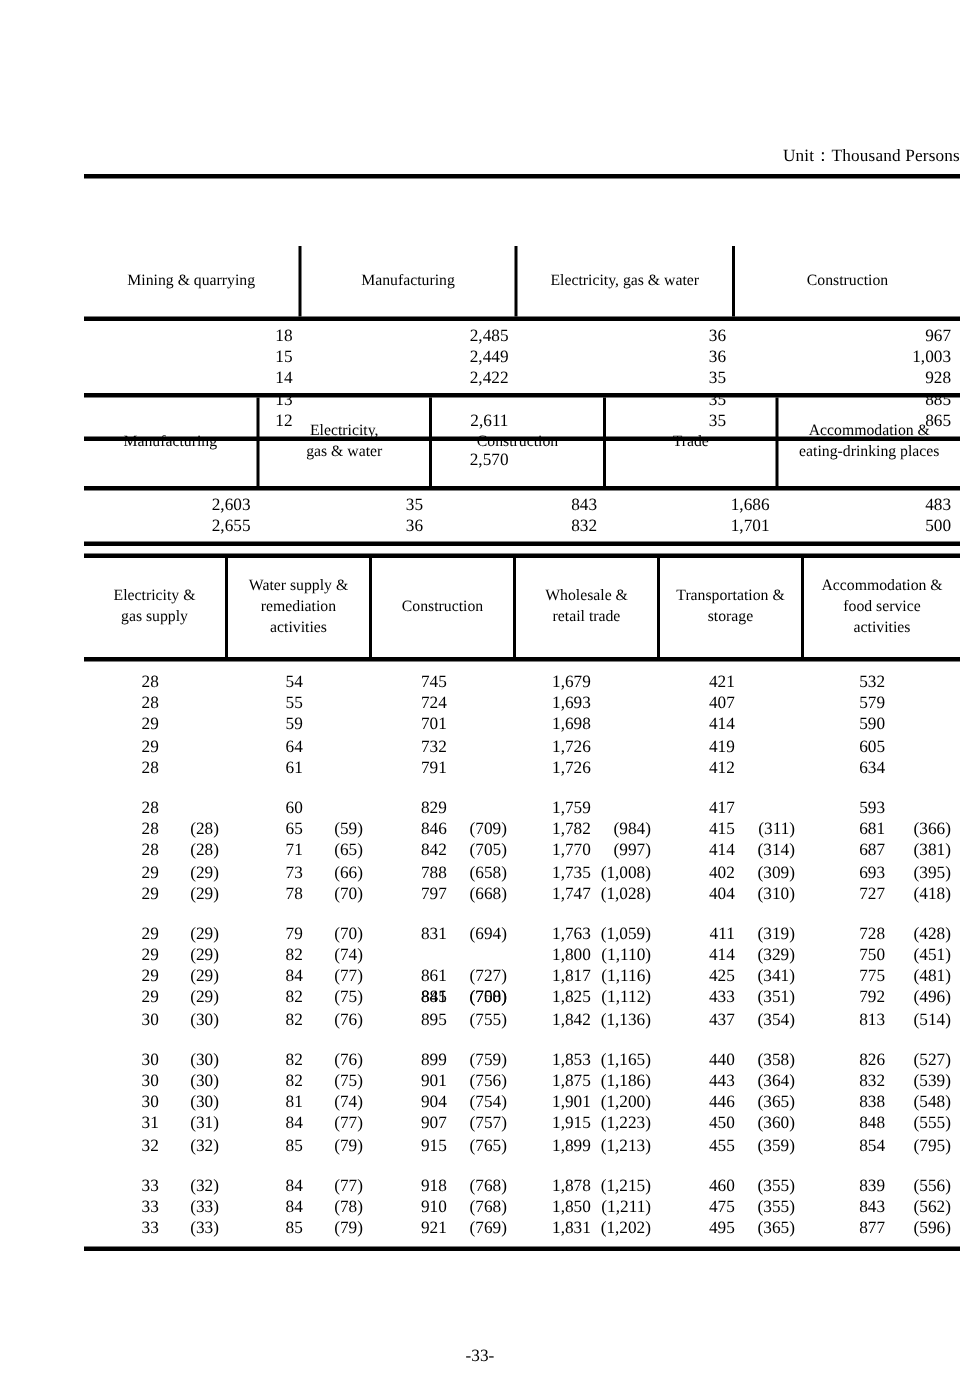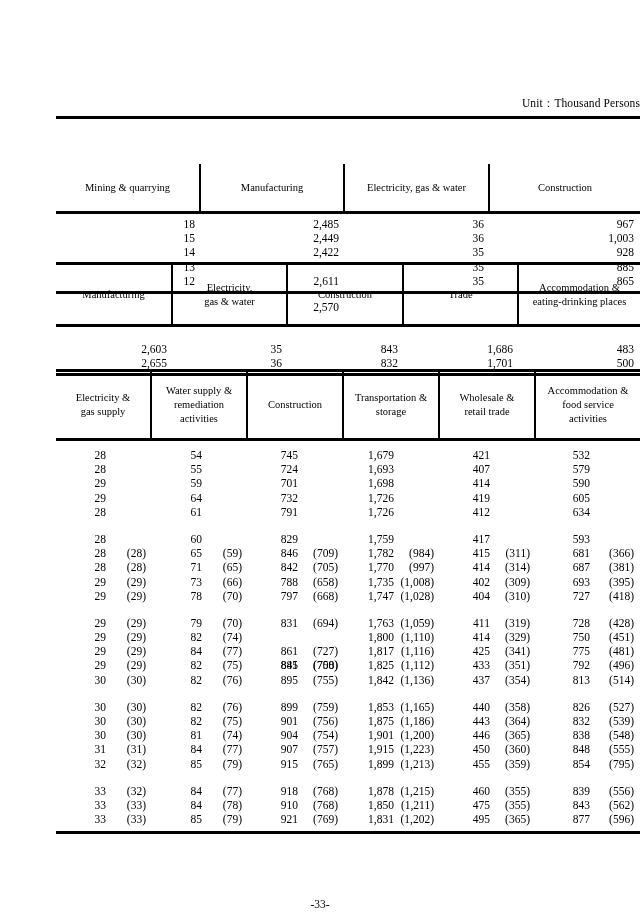--- a/index.html
+++ b/index.html
@@ -185,21 +185,21 @@
           <span>Construction</span>
         </div>
         <div class="cell" style="flex: 0 0 115px;">
           <span>Trade</span>
         </div>
         <div class="cell" style="flex: 0 0 121px;">
           <span>Accommodation &amp;<br>eating-drinking places</span>
         </div>
       </div>
     <div class="rule-thick"></div>
-    <div class="body-rows" id="tbl2-body" style="padding-top:3px;margin-top:12px;">
+    <div class="body-rows" id="tbl2-body" style="padding-top:3px;">
         <div class="row">
           <div class="num" style="flex: 0 0 117px;">2,603</div>
           <div class="num" style="flex: 0 0 115px;">35</div>
           <div class="num" style="flex: 0 0 116px;">843</div>
           <div class="num" style="flex: 0 0 115px;">1,686</div>
           <div class="num" style="flex: 0 0 121px;">483</div>
         </div>
         <div class="row">
           <div class="num" style="flex: 0 0 117px;">2,655</div>
           <div class="num" style="flex: 0 0 115px;">36</div>
@@ -217,24 +217,24 @@
         <div class="cell" style="flex: 0 0 96px;">
           <span>Electricity &amp;<br>gas supply</span>
         </div>
         <div class="cell" style="flex: 0 0 96px;">
           <span>Water supply &amp;<br>remediation<br>activities</span>
         </div>
         <div class="cell" style="flex: 0 0 96px;">
           <span>Construction</span>
         </div>
         <div class="cell" style="flex: 0 0 96px;">
+          <span>Wholesale &amp;<br>retail trade</span>
+        </div>
+        <div class="cell" style="flex: 0 0 96px;">
           <span>Transportation &amp;<br>storage</span>
-        </div>
-        <div class="cell" style="flex: 0 0 96px;">
-          <span>Wholesale &amp;<br>retail trade</span>
         </div>
         <div class="cell" style="flex: 0 0 104px;">
           <span>Accommodation &amp;<br>food service<br>activities</span>
         </div>
       </div>
     <div class="rule-thick"></div>
     <div class="body-rows" id="tbl3-body" style="padding-top:7px;">
         <div class="row">
           <div class="pair" style="flex: 0 0 96px;">
             <span class="main">28</span>

